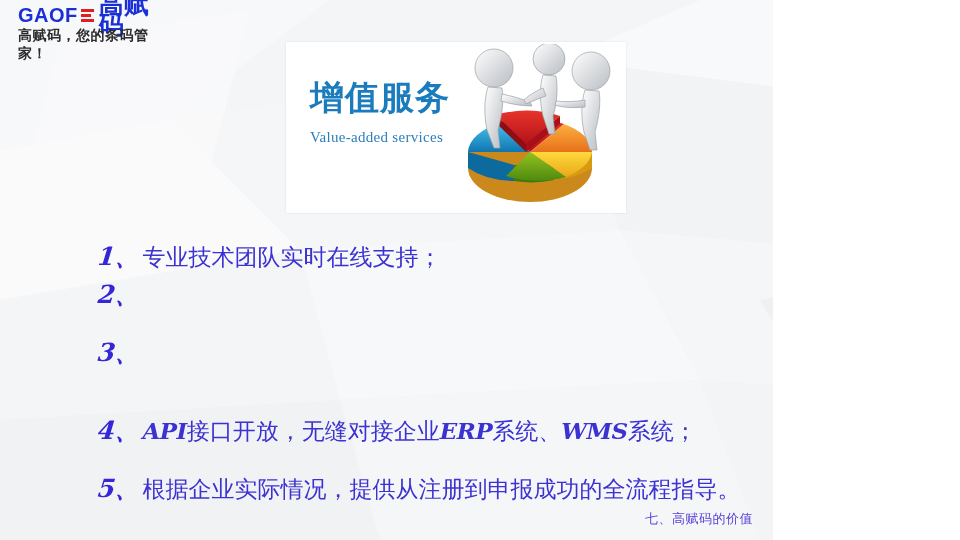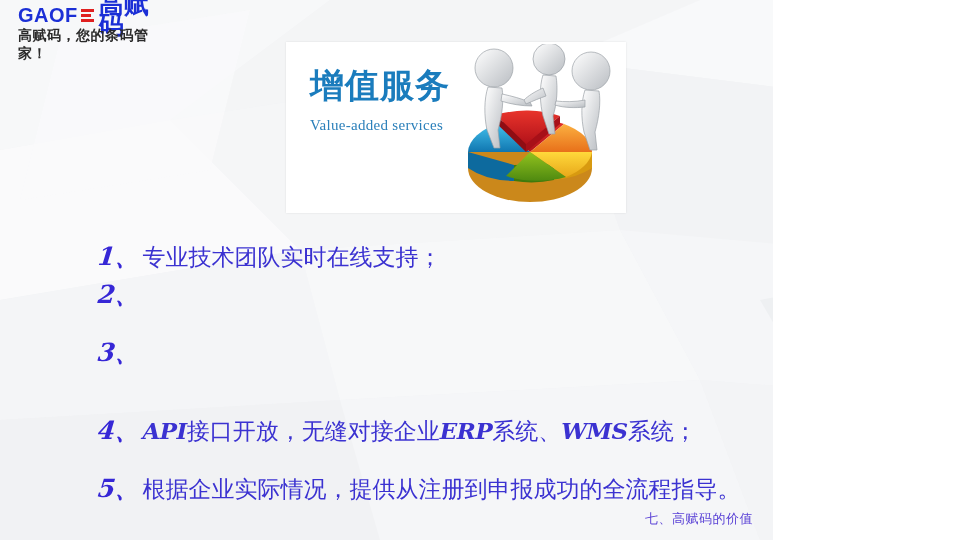--- a/index.html
+++ b/index.html
@@ -103,20 +103,21 @@
     width: 180px;
   }
   .hero-title-cn {
     font-family: "DejaVu Sans", sans-serif;
     font-size: 34px;
     font-weight: bold;
     color: #1a7cbd;
     line-height: 38px;
     letter-spacing: 1px;
     white-space: nowrap;
+    margin-top: 12px;
   }
   .hero-title-en {
     margin-top: 13px;
     font-family: Liberation Serif, serif;
     font-size: 15px;
     color: #2a7fba;
     letter-spacing: 0.3px;
     white-space: nowrap;
   }
   .hero-art {

